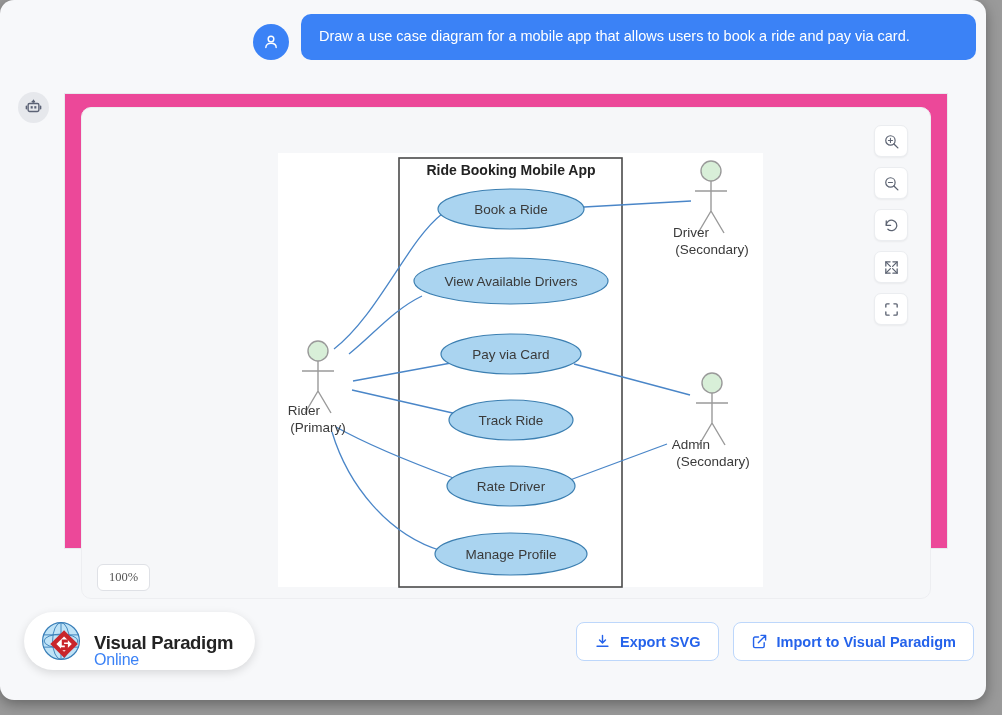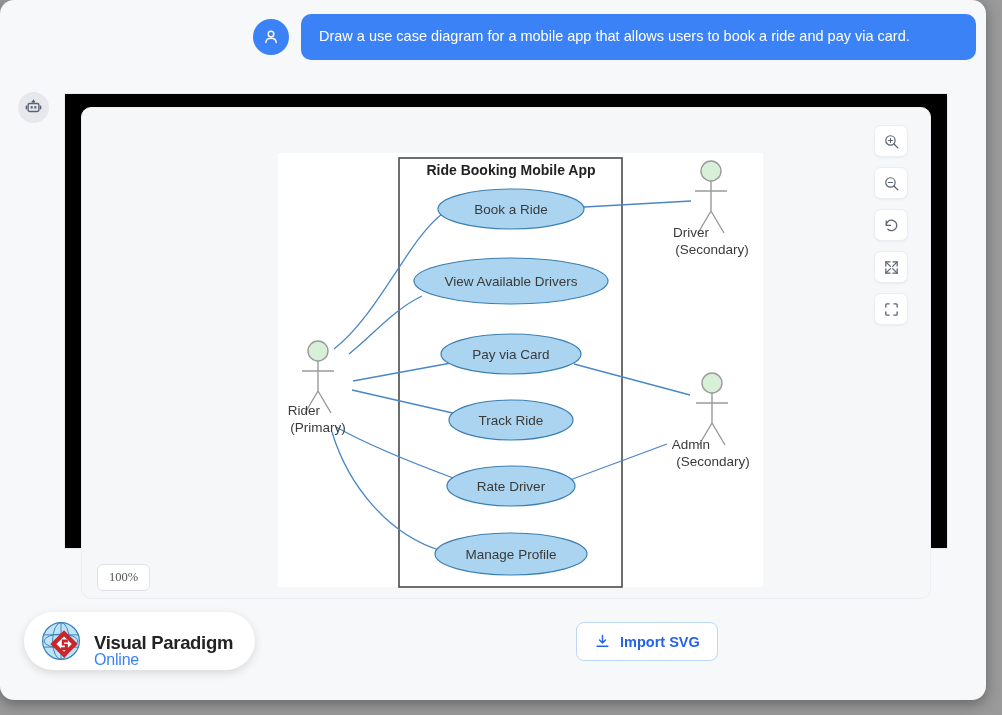--- a/index.html
+++ b/index.html
@@ -11,21 +11,21 @@
   }
   .window{
     position:absolute;left:0;top:0;width:986px;height:700px;
     background:#f7f8fa;border-radius:14px;overflow:hidden;
     box-shadow:0 4px 14px rgba(0,0,0,.35);
   }
 
   
   .prompt-row{
     position:absolute;left:253px;top:14px;width:723px;
-    display:flex;align-items:center;gap:12px;
+    display:flex;align-items:flex-end;gap:12px;
   }
   .user-avatar{
     width:36px;height:36px;border-radius:50%;background:#3b82f6;
     flex:0 0 36px;display:flex;align-items:center;justify-content:center;
   }
   .prompt-bubble{
     flex:1;background:#3b82f6;color:#fff;border-radius:10px;
     padding:13px 18px;font-size:14.5px;line-height:1.35;
     box-sizing:border-box;
   }
@@ -33,21 +33,21 @@
   
   .bot-avatar{
     position:absolute;left:18px;top:92px;width:31px;height:31px;
     border-radius:50%;background:#e6e8ec;
     display:flex;align-items:center;justify-content:center;
   }
 
   
   .answer-card{
     position:absolute;left:64px;top:93px;width:884px;height:456px;
-    background:#000000;border:1px solid #e8eaee;border-radius:0;
+    background:#ec4899;border:1px solid #e8eaee;border-radius:0;
     box-sizing:border-box;
   }
   .diagram-pane{
     position:absolute;left:16px;top:13px;width:850px;height:492px;
     background:#f6f7f9;border:1px solid #edeef1;border-radius:10px;
     box-sizing:border-box;overflow:hidden;
   }
   .canvas{
     position:absolute;left:196px;top:45px;width:485px;height:434px;
     background:#fff;
@@ -245,21 +245,28 @@
       </svg>
     </div>
   </div>
 
   <div class="footer">
     <div class="fbtn">
       <svg width="17" height="17" viewBox="0 0 24 24">
         <path d="M12 3.4v10.4M7.8 10l4.2 4.2 4.2-4.2" fill="none" stroke="#2563eb" stroke-width="2" stroke-linecap="round" stroke-linejoin="round"></path>
         <path d="M4.4 18.6h15.2" stroke="#2563eb" stroke-width="2.2" stroke-linecap="round"></path>
       </svg>
-      <span>Import SVG</span>
+      <span>Export SVG</span>
+    </div>
+    <div class="fbtn">
+      <svg width="17" height="17" viewBox="0 0 24 24">
+        <path d="M18.6 13.6v5a2 2 0 0 1-2 2h-11a2 2 0 0 1-2-2v-11a2 2 0 0 1 2-2h5" fill="none" stroke="#2563eb" stroke-width="2" stroke-linecap="round" stroke-linejoin="round"></path>
+        <path d="M14.2 3.4h6.4v6.4M20.6 3.4L10.4 13.6" fill="none" stroke="#2563eb" stroke-width="2" stroke-linecap="round" stroke-linejoin="round"></path>
+      </svg>
+      <span>Import to Visual Paradigm</span>
     </div>
   </div>
 
   <div class="logo-pill">
     <svg width="46" height="46" viewBox="0 0 60 60">
       <circle cx="30" cy="30" r="24" fill="#bfe3f7" stroke="#3a7fb8" stroke-width="1.6"></circle>
       <g stroke="#3a7fb8" stroke-width="1.2" fill="none">
         <ellipse cx="30" cy="30" rx="11" ry="24"></ellipse>
         <ellipse cx="30" cy="30" rx="22" ry="9"></ellipse>
         <path d="M7 22h46M7 38h46M30 6v48"></path>

